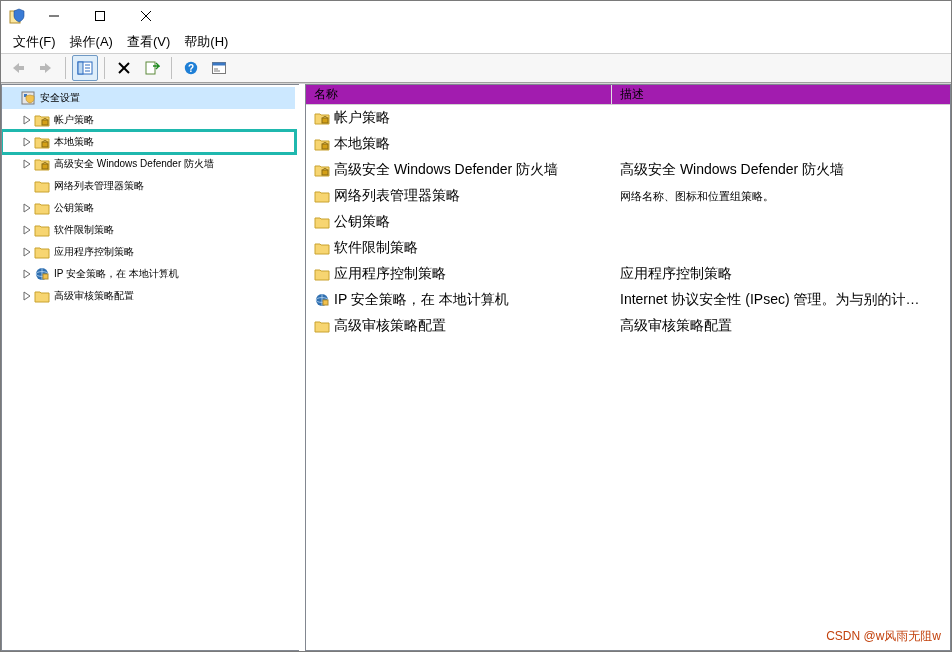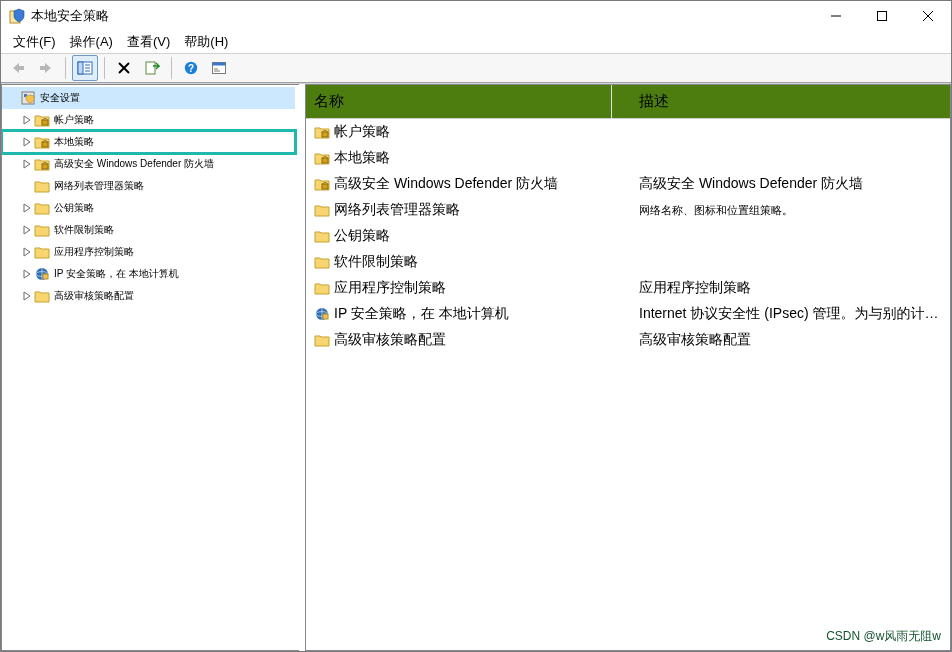--- a/index.html
+++ b/index.html
@@ -33,41 +33,40 @@
   .tree-row { display:flex; align-items:center; height:22px; white-space:nowrap; padding-left:4px; cursor:default; }
   .tree-row.selected { background:#cce8ff; }
   .tree-row.highlight { outline:3px solid #1fb8ae; outline-offset:-1px; }
   .twisty { width:14px; height:14px; display:flex; align-items:center; justify-content:center; color:#6b6b6b; font-size:11px; user-select:none; }
   .twisty.blank { visibility:hidden; }
   .indent { display:inline-block; }
   .folder-icon { width:16px; height:16px; margin:0 4px 0 0; flex:0 0 16px; display:flex; align-items:center; justify-content:center; }
   .tree-label { font-size:10px; }
 
   
-  .dhdr { display:flex; height:34px; border-bottom:1px solid #d0d0d0; background:#4d7c0f; font-size:15px; }
+  .dhdr { display:flex; height:20px; border-bottom:1px solid #d0d0d0; background:#a21caf; font-size:12px; }
   .dhdr .col { padding:2px 8px; border-right:1px solid #e0e0e0; display:flex; align-items:center; }
   .dhdr .col:last-child { border-right:none; }
   .col-name { width:306px; flex:0 0 306px; }
-  .col-desc { flex:1;margin-left:19px; }
+  .col-desc { flex:1; }
   .drow { display:flex; height:26px; align-items:center; cursor:default; }
   .drow .col { padding:0 8px; display:flex; align-items:center; white-space:nowrap; overflow:hidden; text-overflow:ellipsis; }
 
-  .watermark { position:absolute; right:10px; bottom:6px; font-size:12px; color:#14532d; pointer-events:none;margin-top:7px; }
+  .watermark { position:absolute; right:10px; bottom:6px; font-size:12px; color:#c2410c; pointer-events:none;margin-top:7px; }
 </style>
 </head>
 <body>
 
 <div class="titlebar">
   <span class="title-icon">
     <svg width="16" height="16" viewBox="0 0 16 16">
       <rect x="1" y="3" width="10" height="12" fill="#fbe7a1" stroke="#b08b2f"></rect>
       <path d="M10 1 L15 3 L15 8 C15 11 12 13 10 14 C8 13 5 11 5 8 L5 3 Z" fill="#3a7bd5" stroke="#1e4f94" stroke-width="0.6"></path>
     </svg>
   </span>
-  <span class="title-text">本地安全策略</span>
   <div class="win-controls">
     <div class="win-btn">
         <svg width="10" height="10">
           <line x1="0" y1="5" x2="10" y2="5" stroke="#000"></line>
         </svg>
       </div>
     <div class="win-btn">
         <svg width="10" height="10">
           <rect x="0.5" y="0.5" width="9" height="9" fill="none" stroke="#000"></rect>
         </svg>

